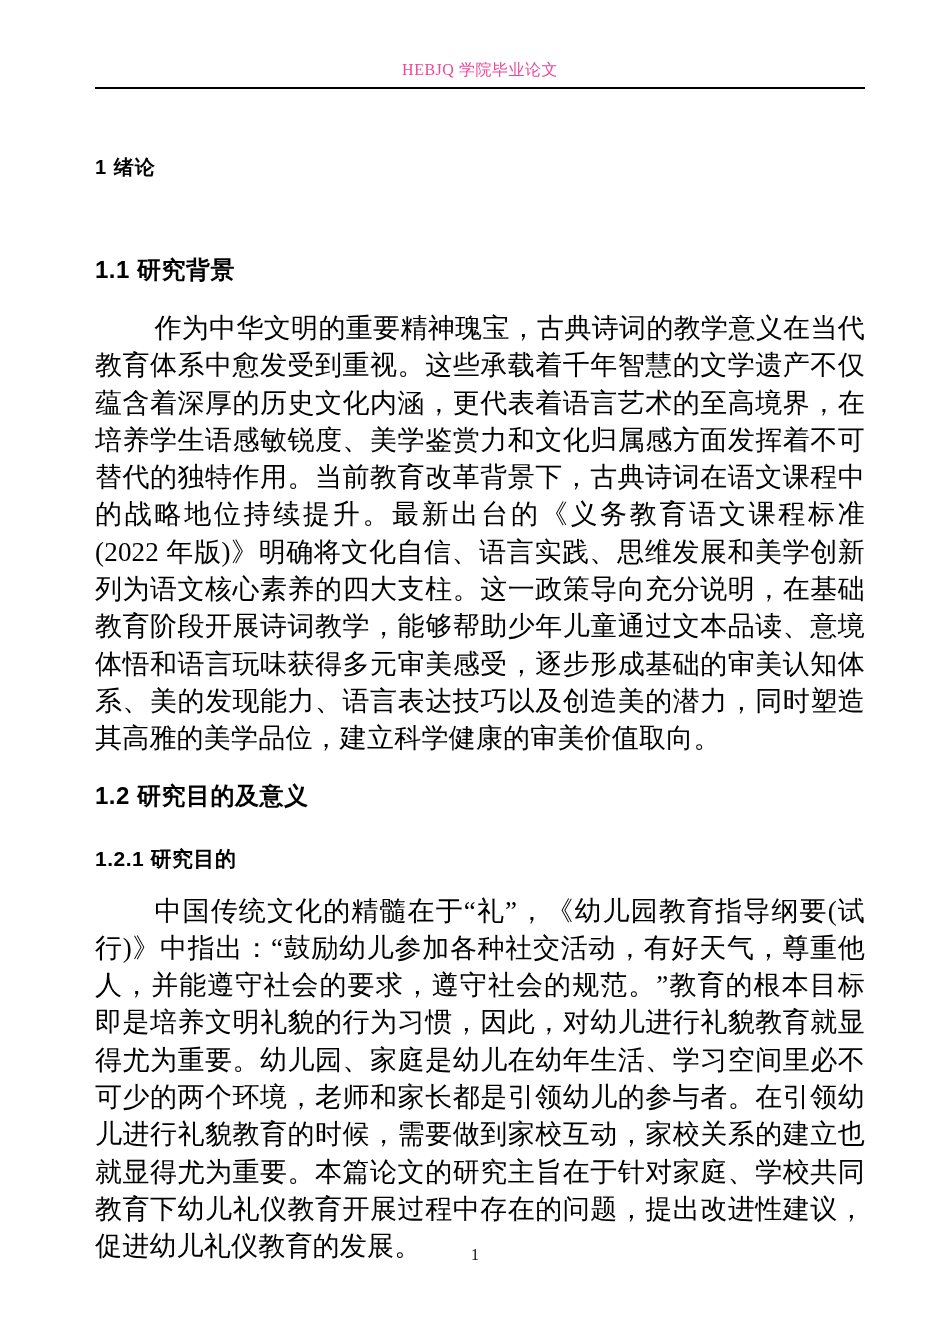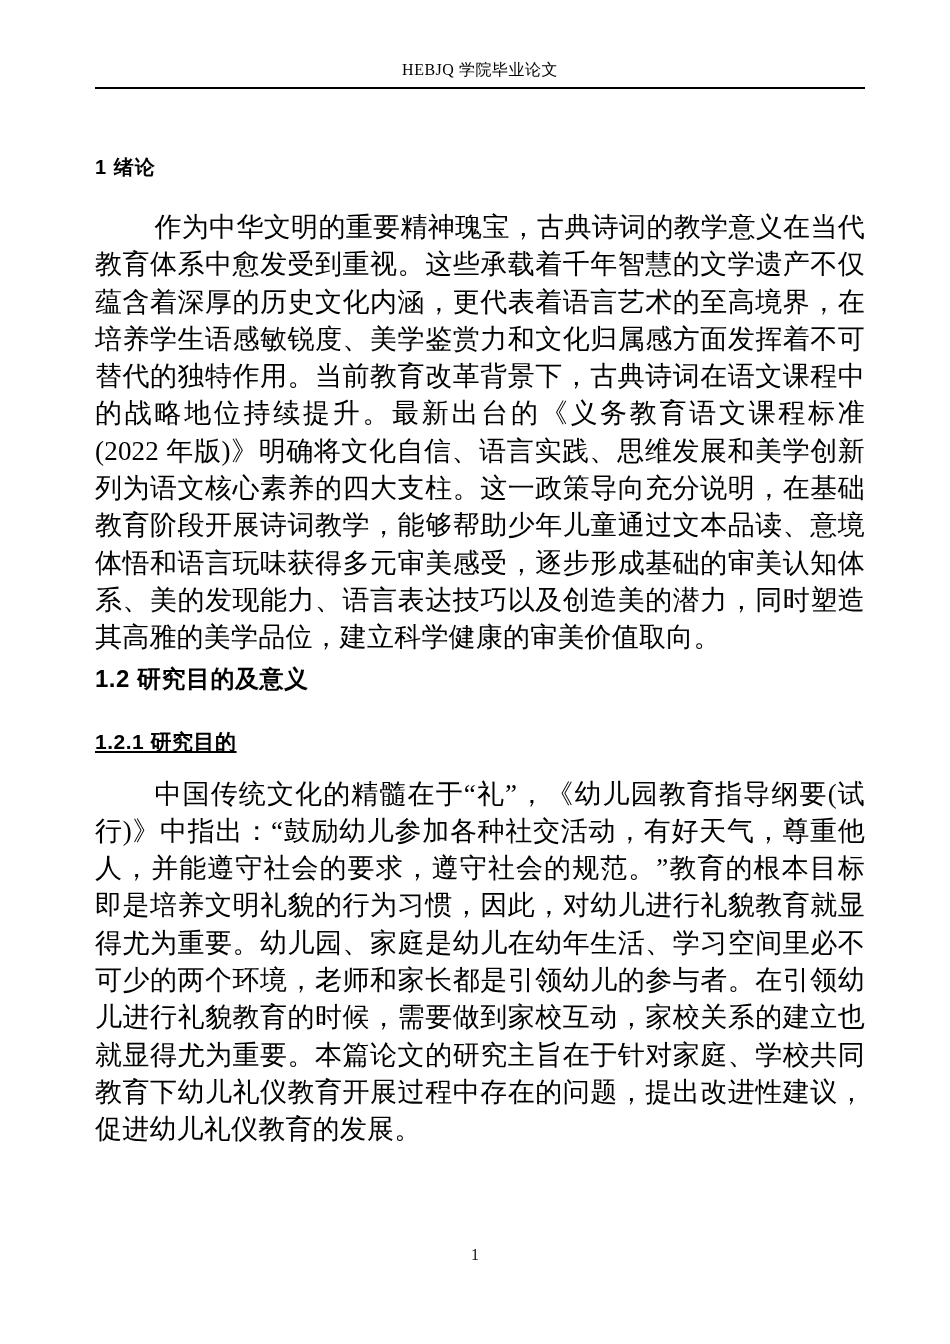--- a/index.html
+++ b/index.html
@@ -26,49 +26,48 @@
   .header {
     padding-top: 60px;
     padding-bottom: 7px;
     border-bottom: 2px solid #000000;
     text-align: center;
   }
   .header-text {
     font-size: 16px;
     line-height: 20px;
     letter-spacing: 0.5px;
-    color: #000000;
+    color: #ec4899;
   }
   .h1 {
     font-family: "Liberation Sans", "DejaVu Sans", sans-serif;
     font-weight: bold;
     font-size: 20px;
     line-height: 32px;
     margin: 62px 0 0 0;
     letter-spacing: 1px;
   }
   .h2 {
     font-family: "Liberation Sans", "DejaVu Sans", sans-serif;
     font-weight: bold;
     font-size: 24px;
     line-height: 28px;
     margin: 73px 0 0 0;
     letter-spacing: 0.5px;
   }
   .h2-tight {
-    margin-top: 8px;
+    margin-top: 24px;
   }
   .h3 {
     font-family: "Liberation Sans", "DejaVu Sans", sans-serif;
     font-weight: bold;
     font-size: 21px;
     line-height: 26px;
     margin: 36px 0 0 0;
     letter-spacing: 0.5px;
-    text-decoration: underline;
   }
   .body-para {
     font-size: 27px;
     line-height: 37.3px;
     text-align: justify;
     text-justify: inter-ideograph;
     text-indent: 2.2em;
     margin: 0;
     letter-spacing: 0.2px;
   }
@@ -95,20 +94,21 @@
 <body>
 
 <div class="page">
 
   <div class="header">
     <div class="header-text">HEBJQ 学院毕业论文</div>
   </div>
 
   <h1 class="h1">1 绪论</h1>
 
+  <h2 class="h2">1.1 研究背景</h2>
 
   <p class="body-para para-first">作为中华文明的重要精神瑰宝，古典诗词的教学意义在当代教育体系中愈发受到重视。这些承载着千年智慧的文学遗产不仅蕴含着深厚的历史文化内涵，更代表着语言艺术的至高境界，在培养学生语感敏锐度、美学鉴赏力和文化归属感方面发挥着不可替代的独特作用。当前教育改革背景下，古典诗词在语文课程中的战略地位持续提升。最新出台的《义务教育语文课程标准(2022 年版)》明确将文化自信、语言实践、思维发展和美学创新列为语文核心素养的四大支柱。这一政策导向充分说明，在基础教育阶段开展诗词教学，能够帮助少年儿童通过文本品读、意境体悟和语言玩味获得多元审美感受，逐步形成基础的审美认知体系、美的发现能力、语言表达技巧以及创造美的潜力，同时塑造其高雅的美学品位，建立科学健康的审美价值取向。</p>
 
 
   <h2 class="h2 h2-tight">1.2 研究目的及意义</h2>
 
   <h3 class="h3">1.2.1 研究目的</h3>
 
   <p class="body-para para-after-h3">中国传统文化的精髓在于“礼”，《幼儿园教育指导纲要(试行)》中指出：“鼓励幼儿参加各种社交活动，有好天气，尊重他人，并能遵守社会的要求，遵守社会的规范。”教育的根本目标即是培养文明礼貌的行为习惯，因此，对幼儿进行礼貌教育就显得尤为重要。幼儿园、家庭是幼儿在幼年生活、学习空间里必不可少的两个环境，老师和家长都是引领幼儿的参与者。在引领幼儿进行礼貌教育的时候，需要做到家校互动，家校关系的建立也就显得尤为重要。本篇论文的研究主旨在于针对家庭、学校共同教育下幼儿礼仪教育开展过程中存在的问题，提出改进性建议，促进幼儿礼仪教育的发展。</p>
 

